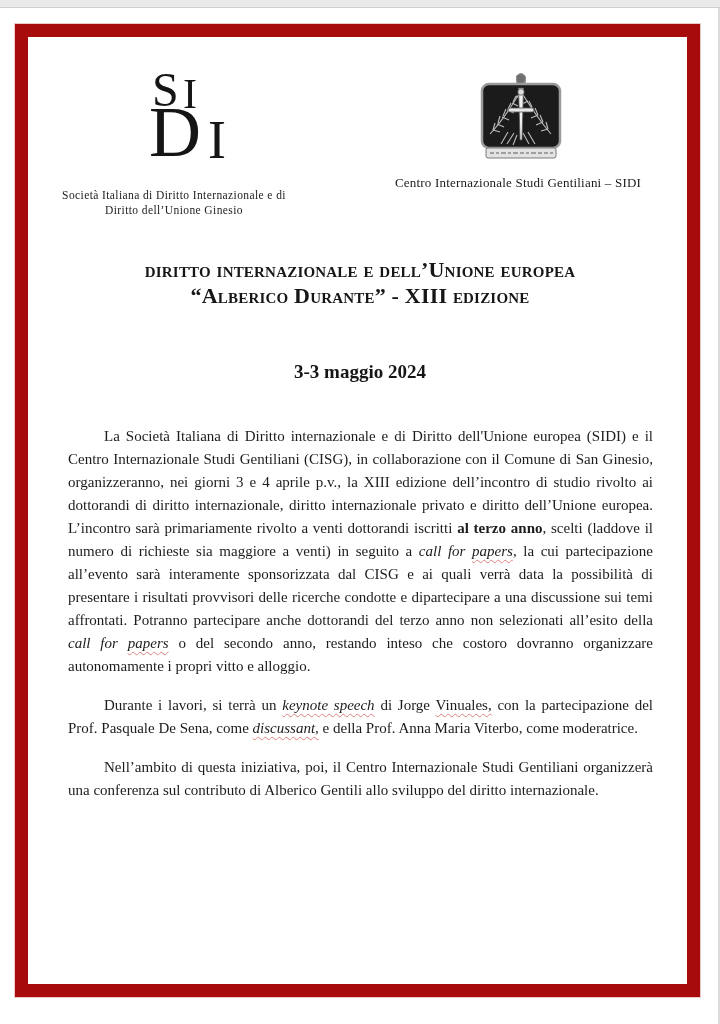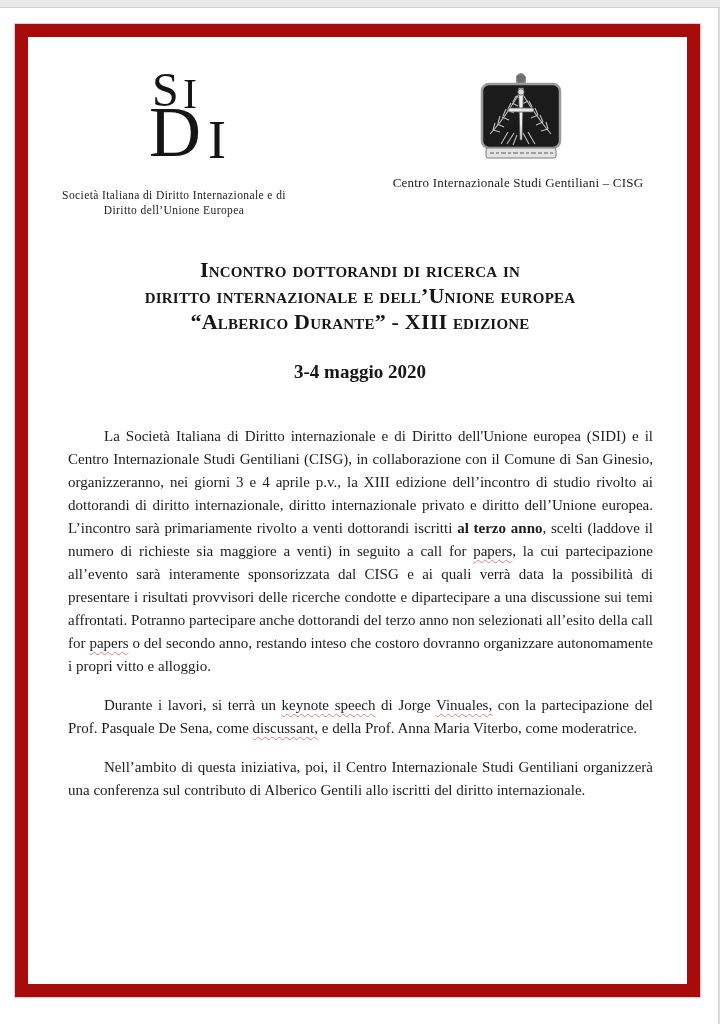--- a/index.html
+++ b/index.html
@@ -45,50 +45,50 @@
   }
   .date {
     position: absolute; left: 60px; top: 361px; width: 600px; text-align: center;
     font-weight: bold; font-size: 19px; color: #161616;
   }
   .body-text {
     position: absolute; left: 68px; top: 425px; width: 585px;
     font-size: 15px; line-height: 23px; text-align: justify;
   }
   .para { margin: 0 0 16px 0; text-indent: 36px; }
-  .run.italic { }
+  .run.italic { font-style: italic; }
   .run.bold-underline {
     font-weight: bold; 
     text-decoration-thickness: 1.5px; text-underline-offset: 2px;
   }
   .run.squiggle, .run.italic-squiggle {
     text-decoration-line: underline; text-decoration-style: wavy;
     text-decoration-color: var(--squiggle); text-decoration-thickness: 1px;
     text-underline-offset: 3px;
   }
-  .run.italic-squiggle { }
+  .run.italic-squiggle { font-style: italic; }
 </style>
 </head>
 <body>
 
 <div class="page">
   <div class="top-strip"></div>
   <div class="right-edge"></div>
   <div class="frame"></div>
 
   <svg class="sidi-logo" viewBox="0 0 100 102">
     <text class="mono-letter" x="14" y="44" font-size="48">S</text>
     <text class="mono-letter" x="45" y="46" font-size="42">I</text>
     <text class="mono-letter" x="11" y="94" font-size="72">D</text>
     <text class="mono-letter" x="70" y="96" font-size="54">I</text>
   </svg>
 
   <div class="sidi-caption">
     <div>Società Italiana di Diritto Internazionale e di</div>
-    <div>Diritto dell’Unione Europea</div>
+    <div>Diritto dell’Unione Ginesio</div>
   </div>
 
   <svg class="cisg-emblem" viewBox="0 0 84 92">
     <ellipse cx="42" cy="8" rx="5" ry="7" fill="#8a8a8a"></ellipse>
     <path d="M37 4 Q42 0 47 5 L44 12 L39 12 Z" fill="#6f6f6f"></path>
     <rect x="3" y="12" width="78" height="64" rx="7" fill="#1b1b1b" stroke="#9a9a9a" stroke-width="2.5"></rect>
     <g stroke="#c6c6c6" stroke-width="1.1" fill="none" opacity="0.95">
       <path d="M11 62 C24 48 33 34 43 17"></path>
       <path d="M14 58 l7 2 M18 52 l7 3 M23 45 l7 3 M28 38 l7 3 M33 31 l6 3 M37 24 l6 3"></path>
       <path d="M14 58 l2 -7 M19 51 l2 -7 M24 44 l3 -7 M29 37 l3 -6 M34 30 l3 -6"></path>
@@ -101,28 +101,27 @@
       <polygon points="39.5,16 44.5,16 43,68 41,68" fill="#efefef" stroke="#555" stroke-width="0.8"></polygon>
       <rect x="29" y="36" width="26" height="4" rx="2" fill="#e6e6e6" stroke="#555" stroke-width="0.8"></rect>
       <circle cx="42" cy="20" r="3.2" fill="#dddddd" stroke="#555" stroke-width="0.8"></circle>
     </g>
     <rect x="7" y="76" width="70" height="10" rx="2" fill="#e3e3e3" stroke="#7a7a7a" stroke-width="1"></rect>
     <g stroke="#5a5a5a" stroke-width="1">
       <path d="M11 81 h4 M17 81 h3 M22 81 h5 M29 81 h3 M34 81 h5 M41 81 h4 M47 81 h3 M52 81 h5 M59 81 h4 M65 81 h4 M71 81 h3"></path>
     </g>
   </svg>
 
-  <div class="cisg-caption">Centro Internazionale Studi Gentiliani – CISG</div>
+  <div class="cisg-caption">Centro Internazionale Studi Gentiliani – SIDI</div>
 
   <div class="title">
-    <div>Incontro dottorandi di ricerca in</div>
     <div>diritto internazionale e dell’Unione europea</div>
     <div>“Alberico Durante” - XIII edizione</div>
   </div>
 
-  <div class="date">3-4 maggio 2020</div>
+  <div class="date">3-3 maggio 2024</div>
 
   <div class="body-text">
       <p class="para"><span class="run">La Società Italiana di Diritto internazionale e di Diritto dell'Unione europea (SIDI) e il Centro Internazionale Studi Gentiliani (CISG), in collaborazione con il Comune di San Ginesio, organizzeranno, nei giorni 3 e 4 aprile p.v., la XIII edizione dell’incontro  di studio rivolto ai dottorandi di diritto internazionale, diritto internazionale privato e diritto dell’Unione europea. L’incontro sarà primariamente rivolto a venti dottorandi iscritti </span><span class="run bold-underline">al terzo anno</span><span class="run">, scelti (laddove il numero di richieste sia maggiore a venti) in seguito a </span><span class="run italic">call for </span><span class="run italic-squiggle">papers</span><span class="run italic">,</span><span class="run"> la cui partecipazione all’evento sarà interamente sponsorizzata dal CISG e ai quali verrà data la possibilità di presentare i risultati provvisori delle ricerche condotte e dipartecipare a una discussione sui temi affrontati. Potranno partecipare anche dottorandi del terzo anno non selezionati all’esito della </span><span class="run italic">call for </span><span class="run italic-squiggle">papers</span><span class="run"> o del secondo anno, restando inteso che costoro dovranno organizzare autonomamente i propri vitto e alloggio.</span></p>
       <p class="para"><span class="run">Durante i lavori, si terrà un </span><span class="run italic-squiggle">keynote speech</span><span class="run"> di Jorge </span><span class="run squiggle">Vinuales,</span><span class="run"> con la partecipazione del Prof. Pasquale De Sena, come </span><span class="run italic-squiggle">discussant,</span><span class="run"> e della Prof. Anna Maria Viterbo, come moderatrice.</span></p>
-      <p class="para"><span class="run">Nell’ambito di questa iniziativa, poi, il Centro Internazionale Studi Gentiliani organizzerà una conferenza sul contributo di Alberico Gentili allo iscritti del diritto internazionale.</span></p>
+      <p class="para"><span class="run">Nell’ambito di questa iniziativa, poi, il Centro Internazionale Studi Gentiliani organizzerà una conferenza sul contributo di Alberico Gentili allo sviluppo del diritto internazionale.</span></p>
     </div>
 </div>
 
 </body></html>

